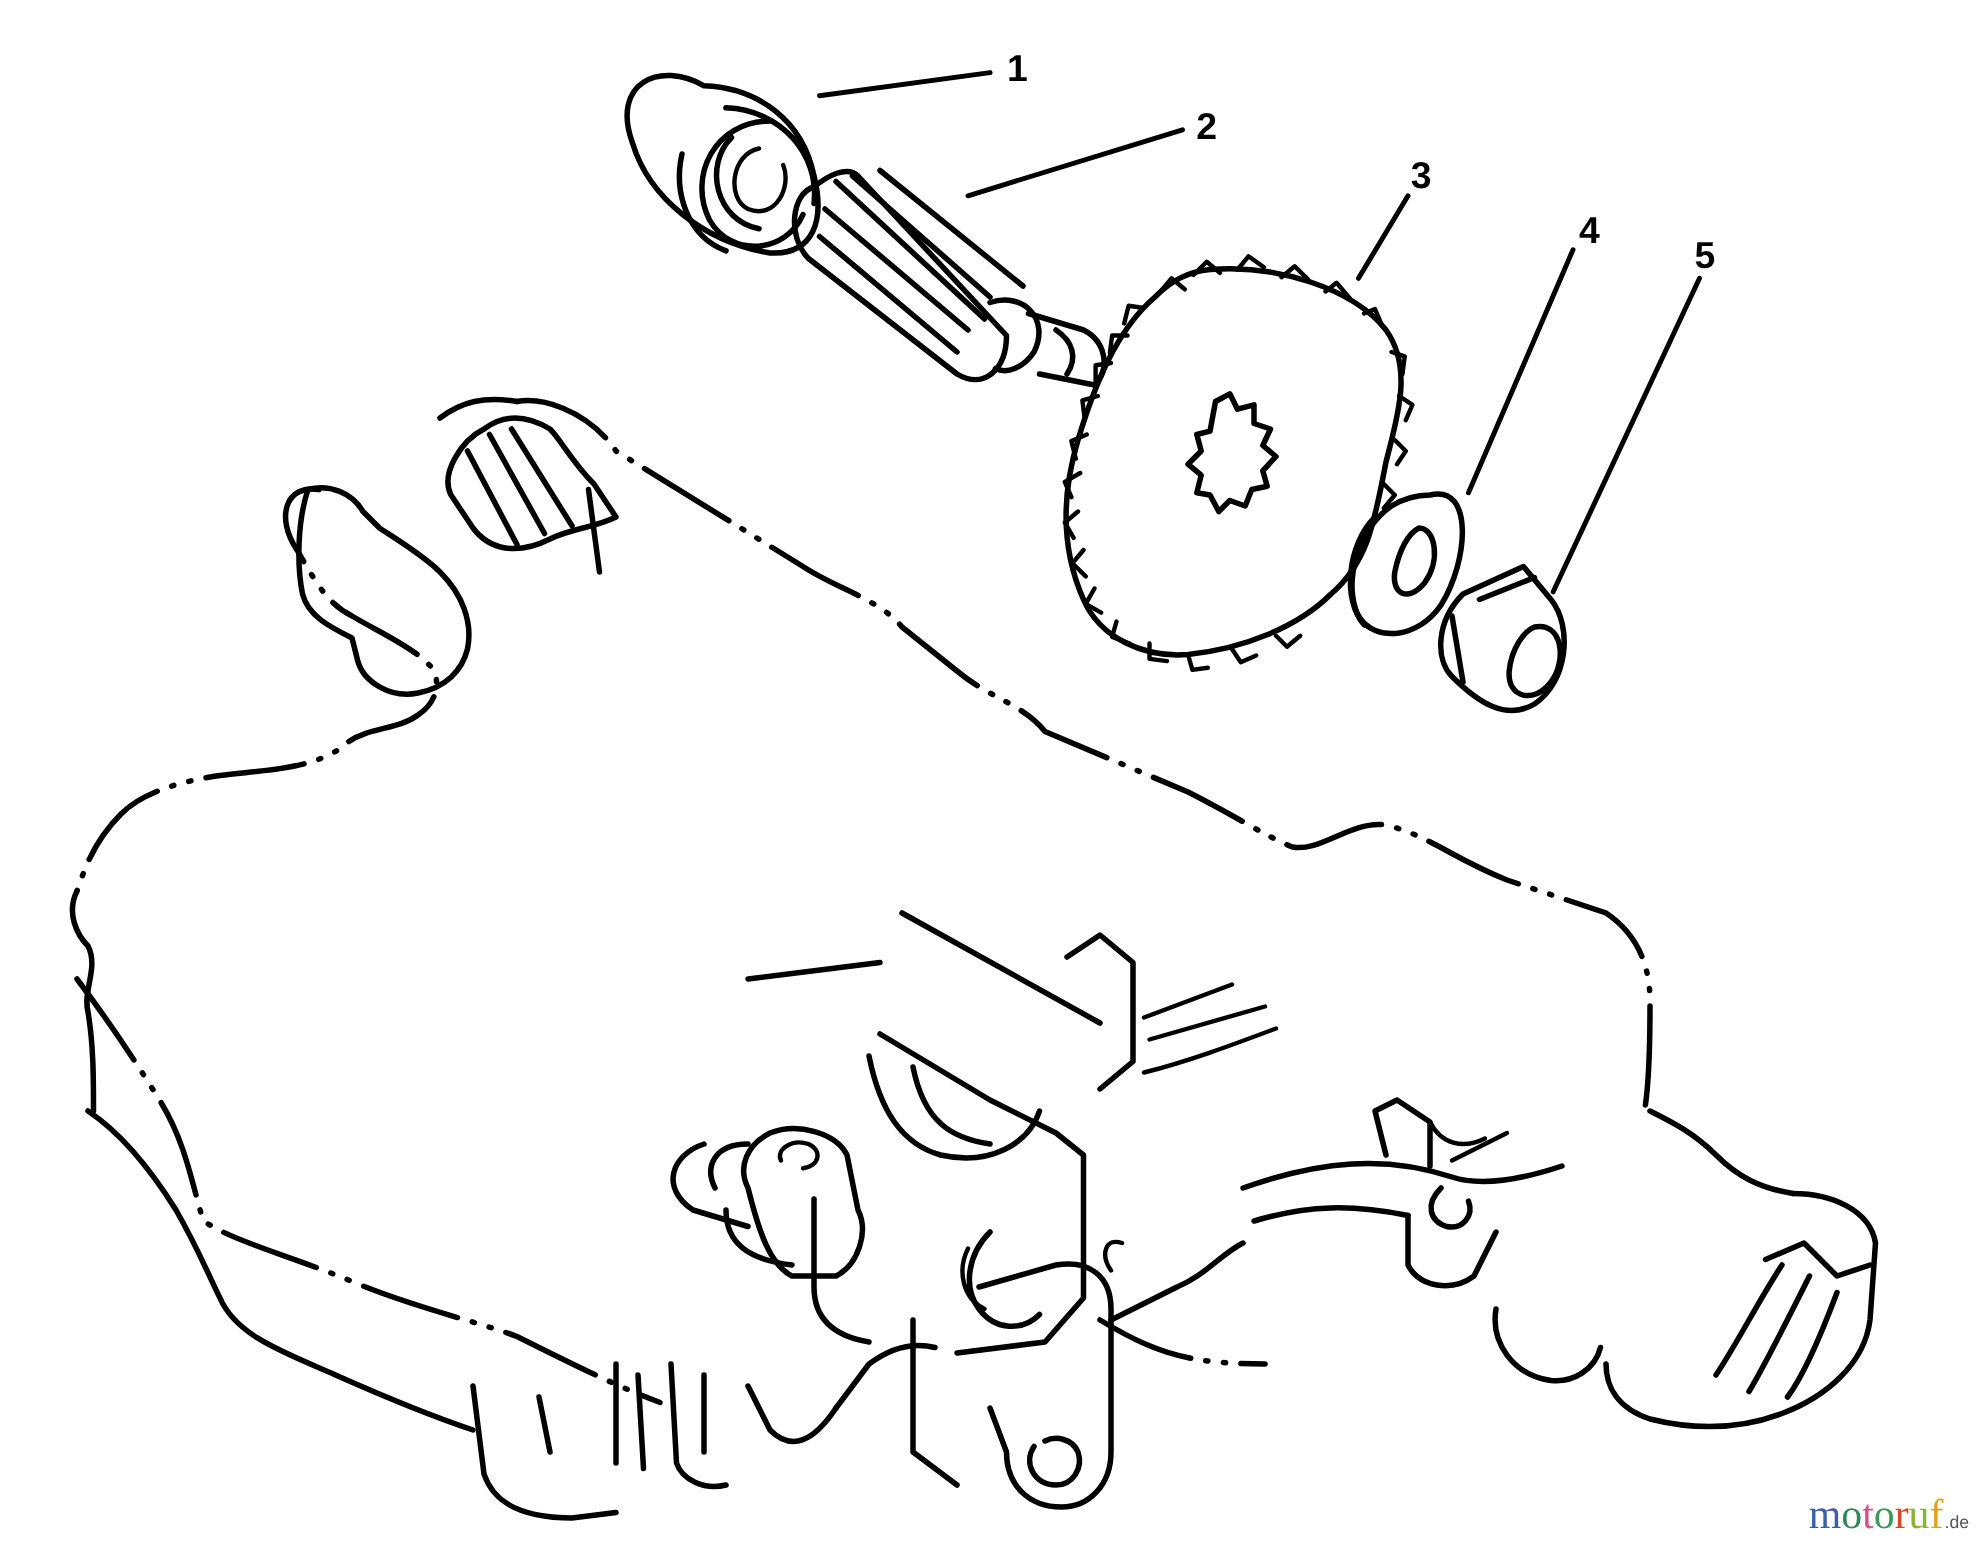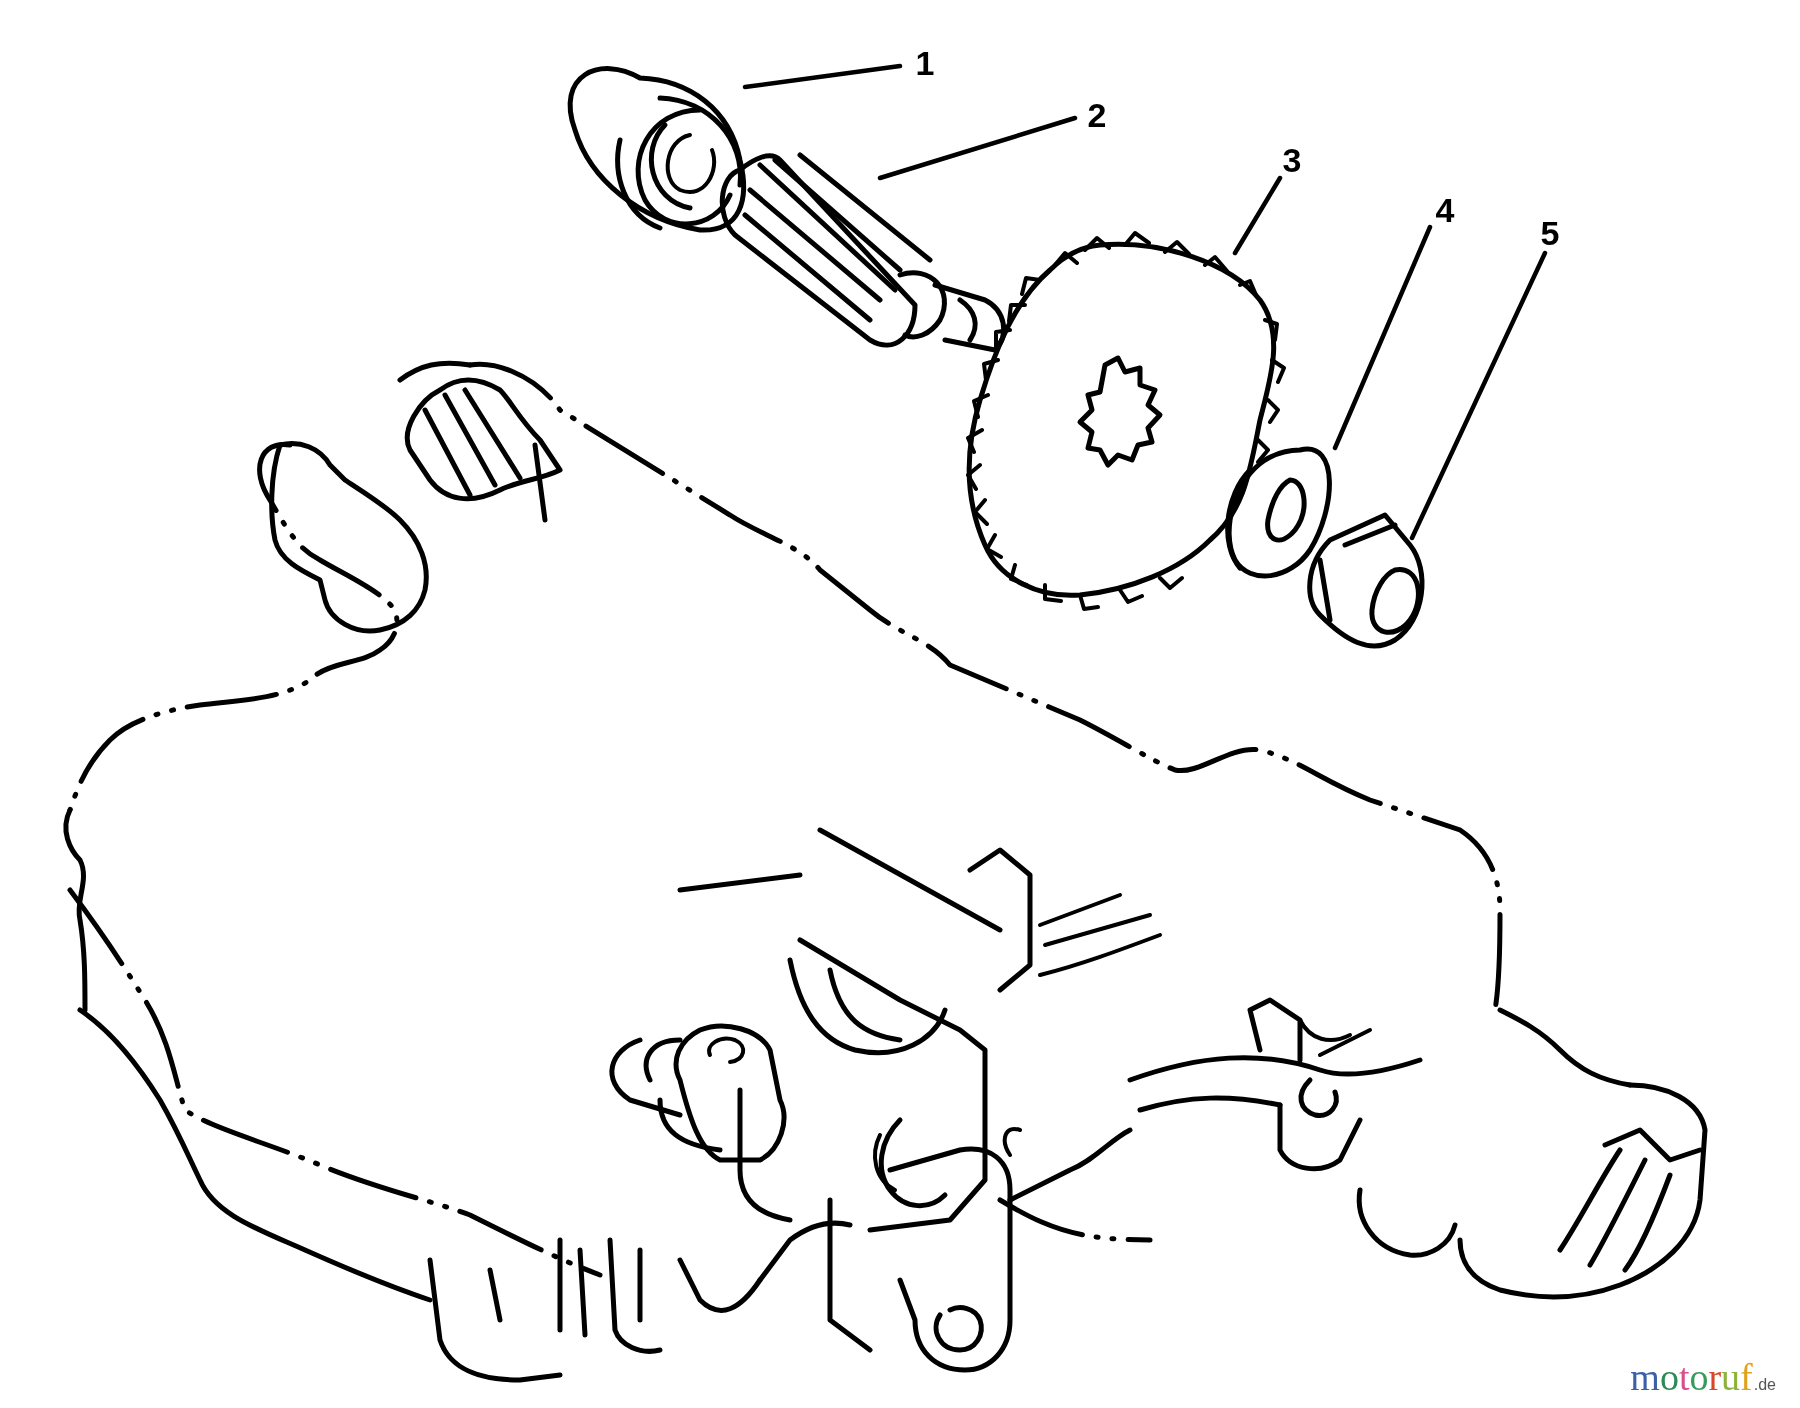--- a/index.html
+++ b/index.html
@@ -8,21 +8,21 @@
     svg.drawing { position: absolute; left: 0; top: 0; }
     .ln { fill: none; stroke: #000; stroke-width: 5; stroke-linecap: round; stroke-linejoin: round; }
     .ln-thin { fill: none; stroke: #000; stroke-width: 4; stroke-linecap: round; stroke-linejoin: round; }
     .phantom { fill: none; stroke: #000; stroke-width: 5; stroke-linecap: round; stroke-dasharray: 90 14 2 14 2 14; }
     .leader { stroke: #000; stroke-width: 4.5; stroke-linecap: round; }
     .callout {
       position: absolute; font-family: "Liberation Sans", sans-serif; font-size: 34px;
       font-weight: bold; color: #000; line-height: 1; transform: translate(-50%, -50%);
     }
     .watermark {
-      position: absolute; right: 24px; bottom: 12px; font-family: "Liberation Serif", serif;
+      position: absolute; right: 10px; bottom: 12px; font-family: "Liberation Serif", serif;
       font-size: 38px; letter-spacing: 0px; line-height: 1; text-align: right;
     }
     .watermark .suffix { font-family: "Liberation Sans", sans-serif; font-size: 16px; color: #555; margin-left: 1px; }
   </style>
 </head>
 <body>
 
 <div class="canvas">
   <svg class="drawing" width="1800" height="1408" viewBox="0 0 1800 1408">
 

